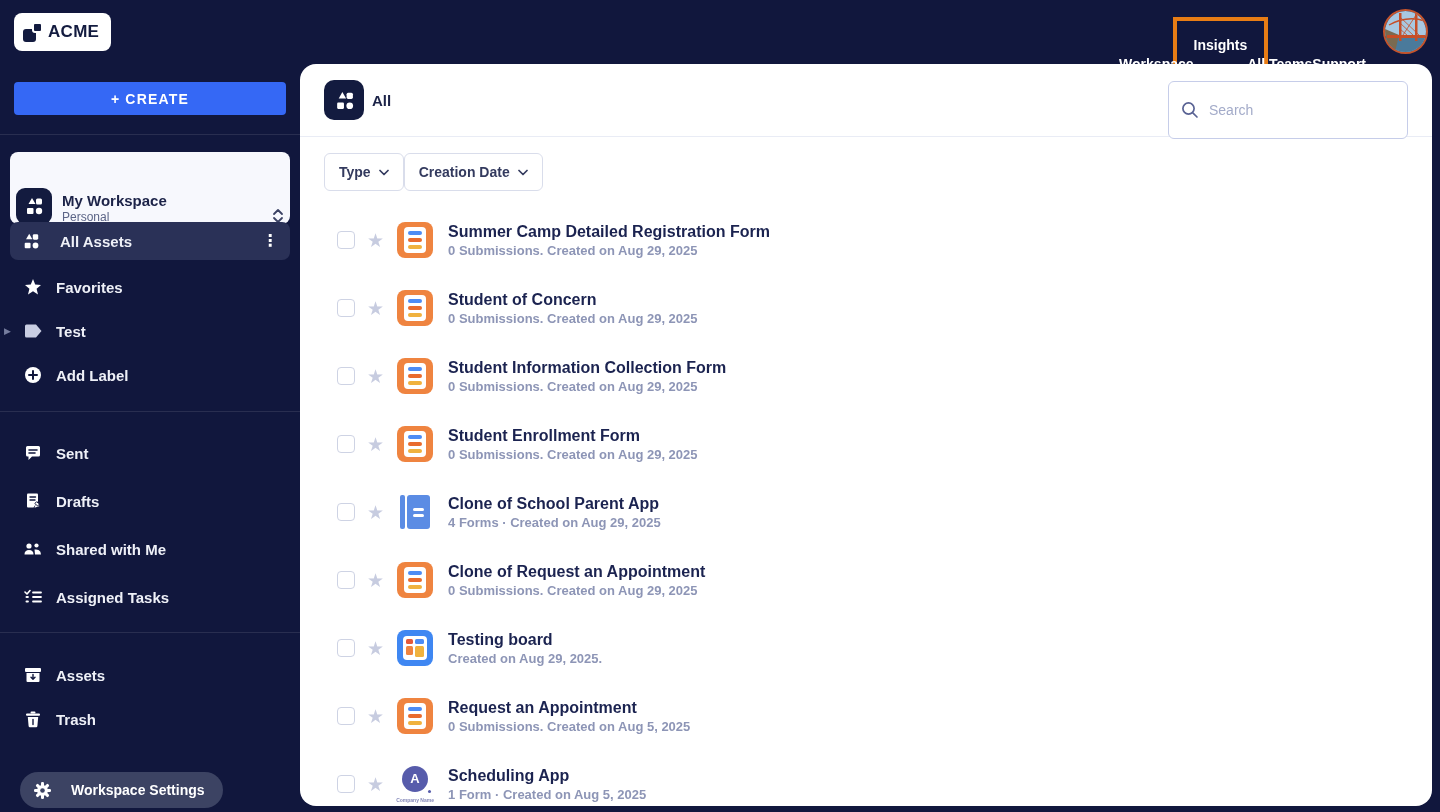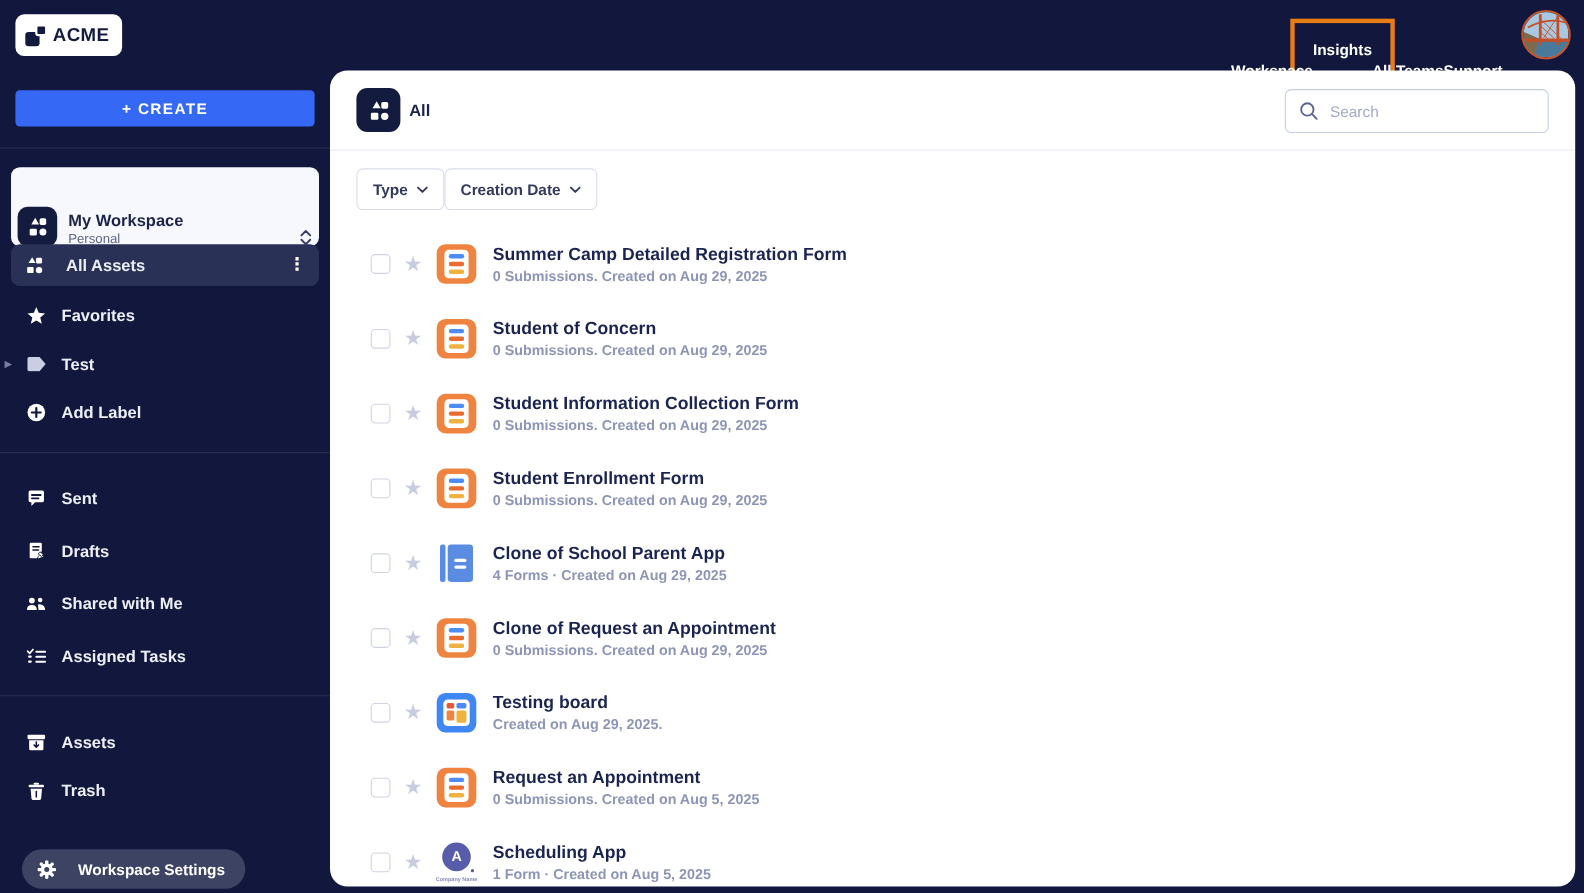--- a/index.html
+++ b/index.html
@@ -79,21 +79,21 @@
   
   .panel {
     position:absolute; left:300px; top:64px; width:1132px; height:742px;
     background:#fff; border-radius:16px; overflow:hidden;
   }
   .panel-header { position:absolute; left:0; top:0; width:100%; height:73px; border-bottom:1px solid #e9ecf5; }
   .all-icon { position:absolute; left:24px; top:16px; width:40px; height:40px; background:#131b3f; border-radius:10px; display:flex; align-items:center; justify-content:center; }
   .all-label { position:absolute; left:72px; top:28px; font-size:15px; font-weight:700; color:#1c2348; }
 
   .search-box {
-    position:absolute; right:24px; top:17px; width:240px; height:40px;
+    position:absolute; right:24px; top:17px; width:240px; height:58px;
     border:1px solid #c6cde9; border-radius:6px; display:flex; align-items:center; padding:0 12px; gap:10px; background:#fff;
   }
   .search-box input {
     border:none; outline:none; flex:1; font-family:inherit; font-size:14px; color:#3b4264; background:transparent;
   }
   .search-box input::placeholder { color:#a3abc9; }
 
   .filters { position:absolute; left:24px; top:89px; display:flex; }
   .filter-btn {
     height:38px; border:1px solid #d9ddeb; background:#fff; border-radius:6px;

